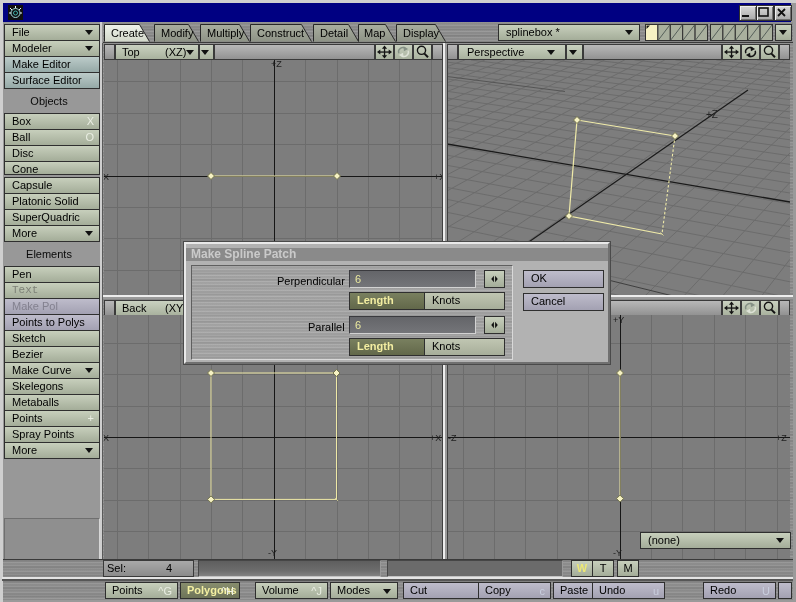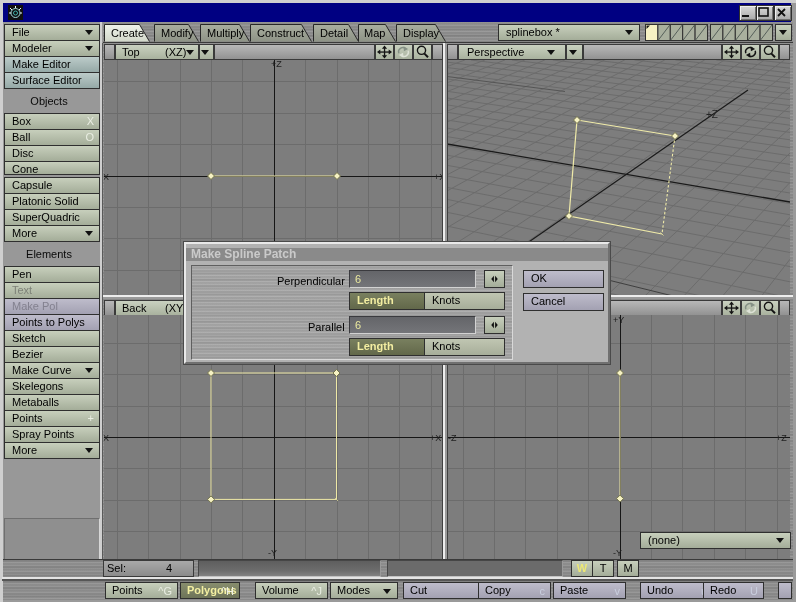--- a/index.html
+++ b/index.html
@@ -12,21 +12,21 @@
 #title{left:3px;top:3px;width:788px;height:19px;background:#000082;color:#fff;font-weight:bold;font-size:12.5px;line-height:19px;}
 #title span{position:absolute;left:22px;top:0;}
 .winbtn{position:absolute;top:2px;width:16px;height:14px;background:linear-gradient(180deg,#d8d8d8,#a8a8a8);border:1px solid #303030;box-shadow:inset 1px 1px 0 #f0f0f0, inset -1px -1px 0 #707070;}
 
 .brush{background-image:repeating-linear-gradient(180deg, rgba(255,255,255,0.13) 0px, rgba(255,255,255,0.0) 1px, rgba(0,0,0,0.10) 2px, rgba(255,255,255,0.05) 3px),repeating-linear-gradient(180deg, rgba(0,0,0,0.05) 0px, rgba(255,255,255,0.06) 2px, rgba(0,0,0,0.0) 5px, rgba(0,0,0,0.06) 7px);}
 
 .btn{position:absolute;border:1px solid #2f2f2f;font-size:11px;color:#000;box-sizing:border-box;padding-left:7px;line-height:14px;white-space:nowrap;}
 .green{background:linear-gradient(180deg,#c7cfbc 0%,#adb6a2 45%,#9fa894 100%);background:linear-gradient(180deg,#c7cfbc,#a4ad99);}
 .blue{background:linear-gradient(180deg,#bccbc9,#95a9a7);}
 .lav{background:linear-gradient(180deg,#bebccb,#a3a1b2);}
-.dim{color:#7e8278;}
+.dim{color:#7e8278;font-family:Liberation Mono, monospace;}
 .arrow{position:absolute;right:6px;top:5px;width:0;height:0;border-left:4px solid transparent;border-right:4px solid transparent;border-top:5px solid #111;}
 .hint{position:absolute;right:5px;top:0;color:#e9ede2;}
 
 #sidebar{left:3px;top:22px;width:100px;height:538px;background:#989898;}
 .sblabel{position:absolute;left:0;width:98px;text-align:center;font-size:11px;color:#0a0a0a;}
 
 .vh{position:absolute;height:16px;box-sizing:border-box;border:1px solid #3a3a3a;font-size:11px;line-height:14px;color:#000;}
 .vh.g{background:linear-gradient(180deg,#c9d1c0,#a9b29e);}
 .vh.gr{background:linear-gradient(180deg,#b8b8b8,#929292);}
 .varrow{position:absolute;width:0;height:0;border-left:4px solid transparent;border-right:4px solid transparent;border-top:5px solid #111;}
@@ -438,22 +438,22 @@
 <div id="toolbar">
 <div class="abs" style="left:2px;top:577px;width:791px;height:2px;background:#e4e4e4"></div>
 <div class="abs" style="left:2px;top:579px;width:791px;height:2px;background:#565656"></div>
 <div class="tbbtn green" style="left:105px;width:73px">Points<span class="hint" style="top:1px">^G</span></div>
 <div class="tbbtn" style="left:180px;width:60px;background:linear-gradient(180deg,#878d6e,#6e7458);color:#f4f0a2;font-weight:bold">Polygons<span class="hint" style="top:1px;font-weight:normal;color:#eef0e4">^H</span></div>
 <div class="tbbtn green" style="left:255px;width:73px">Volume<span class="hint" style="top:1px">^J</span></div>
 <div class="tbbtn green" style="left:330px;width:68px">Modes<span class="arrow" style="top:6px"></span></div>
 <div class="tbbtn lav" style="left:403px;width:87px">Cut<span class="hint" style="top:1px;color:#c9cede">x</span></div>
 <div class="tbbtn lav" style="left:478px;width:73px">Copy<span class="hint" style="top:1px;color:#c9cede">c</span></div>
 <div class="tbbtn lav" style="left:553px;width:73px">Paste<span class="hint" style="top:1px;color:#c9cede">v</span></div>
-<div class="tbbtn lav" style="left:640px;width:73px">Undo<span class="hint" style="top:1px;color:#c9cede">u</span></div>
-<div class="tbbtn lav" style="left:703px;width:61px">Redo<span class="hint" style="top:1px;color:#c9cede">U</span></div>
+<div class="tbbtn lav" style="left:592px;width:73px">Undo<span class="hint" style="top:1px;color:#c9cede">u</span></div>
+<div class="tbbtn lav" style="left:703px;width:73px">Redo<span class="hint" style="top:1px;color:#c9cede">U</span></div>
 <div class="tbbtn lav" style="left:778px;width:14px"></div>
 </div>
 
 <div class="abs brush" id="dlg">
  <div class="abs" style="left:0px;top:4px;width:422px;height:13px;background:#8a8a8a"></div>
  <div class="abs" style="left:5px;top:3px;font-size:12px;font-weight:bold;color:#cacaca">Make Spline Patch</div>
  <div class="abs brush" style="left:5px;top:21px;width:320px;height:93px;background-color:#a6a6a6;border:1px solid #5f5f5f;border-bottom-color:#d9d9d9;border-right-color:#d9d9d9"></div>
  <div class="abs stat" style="left:91px;top:31px">Perpendicular</div>
  <div class="abs" style="left:163px;top:26px;width:127px;height:18px;background:linear-gradient(180deg,#646569,#747579);border:1px solid #3a3a3e;border-bottom-color:#d2d2d2;border-right-color:#d2d2d2;box-sizing:border-box;color:#eae89e;font-size:11px;line-height:16px;padding-left:5px">6</div>
  <div class="abs btn green" style="left:298px;top:26px;width:21px;height:18px;padding-left:0">

